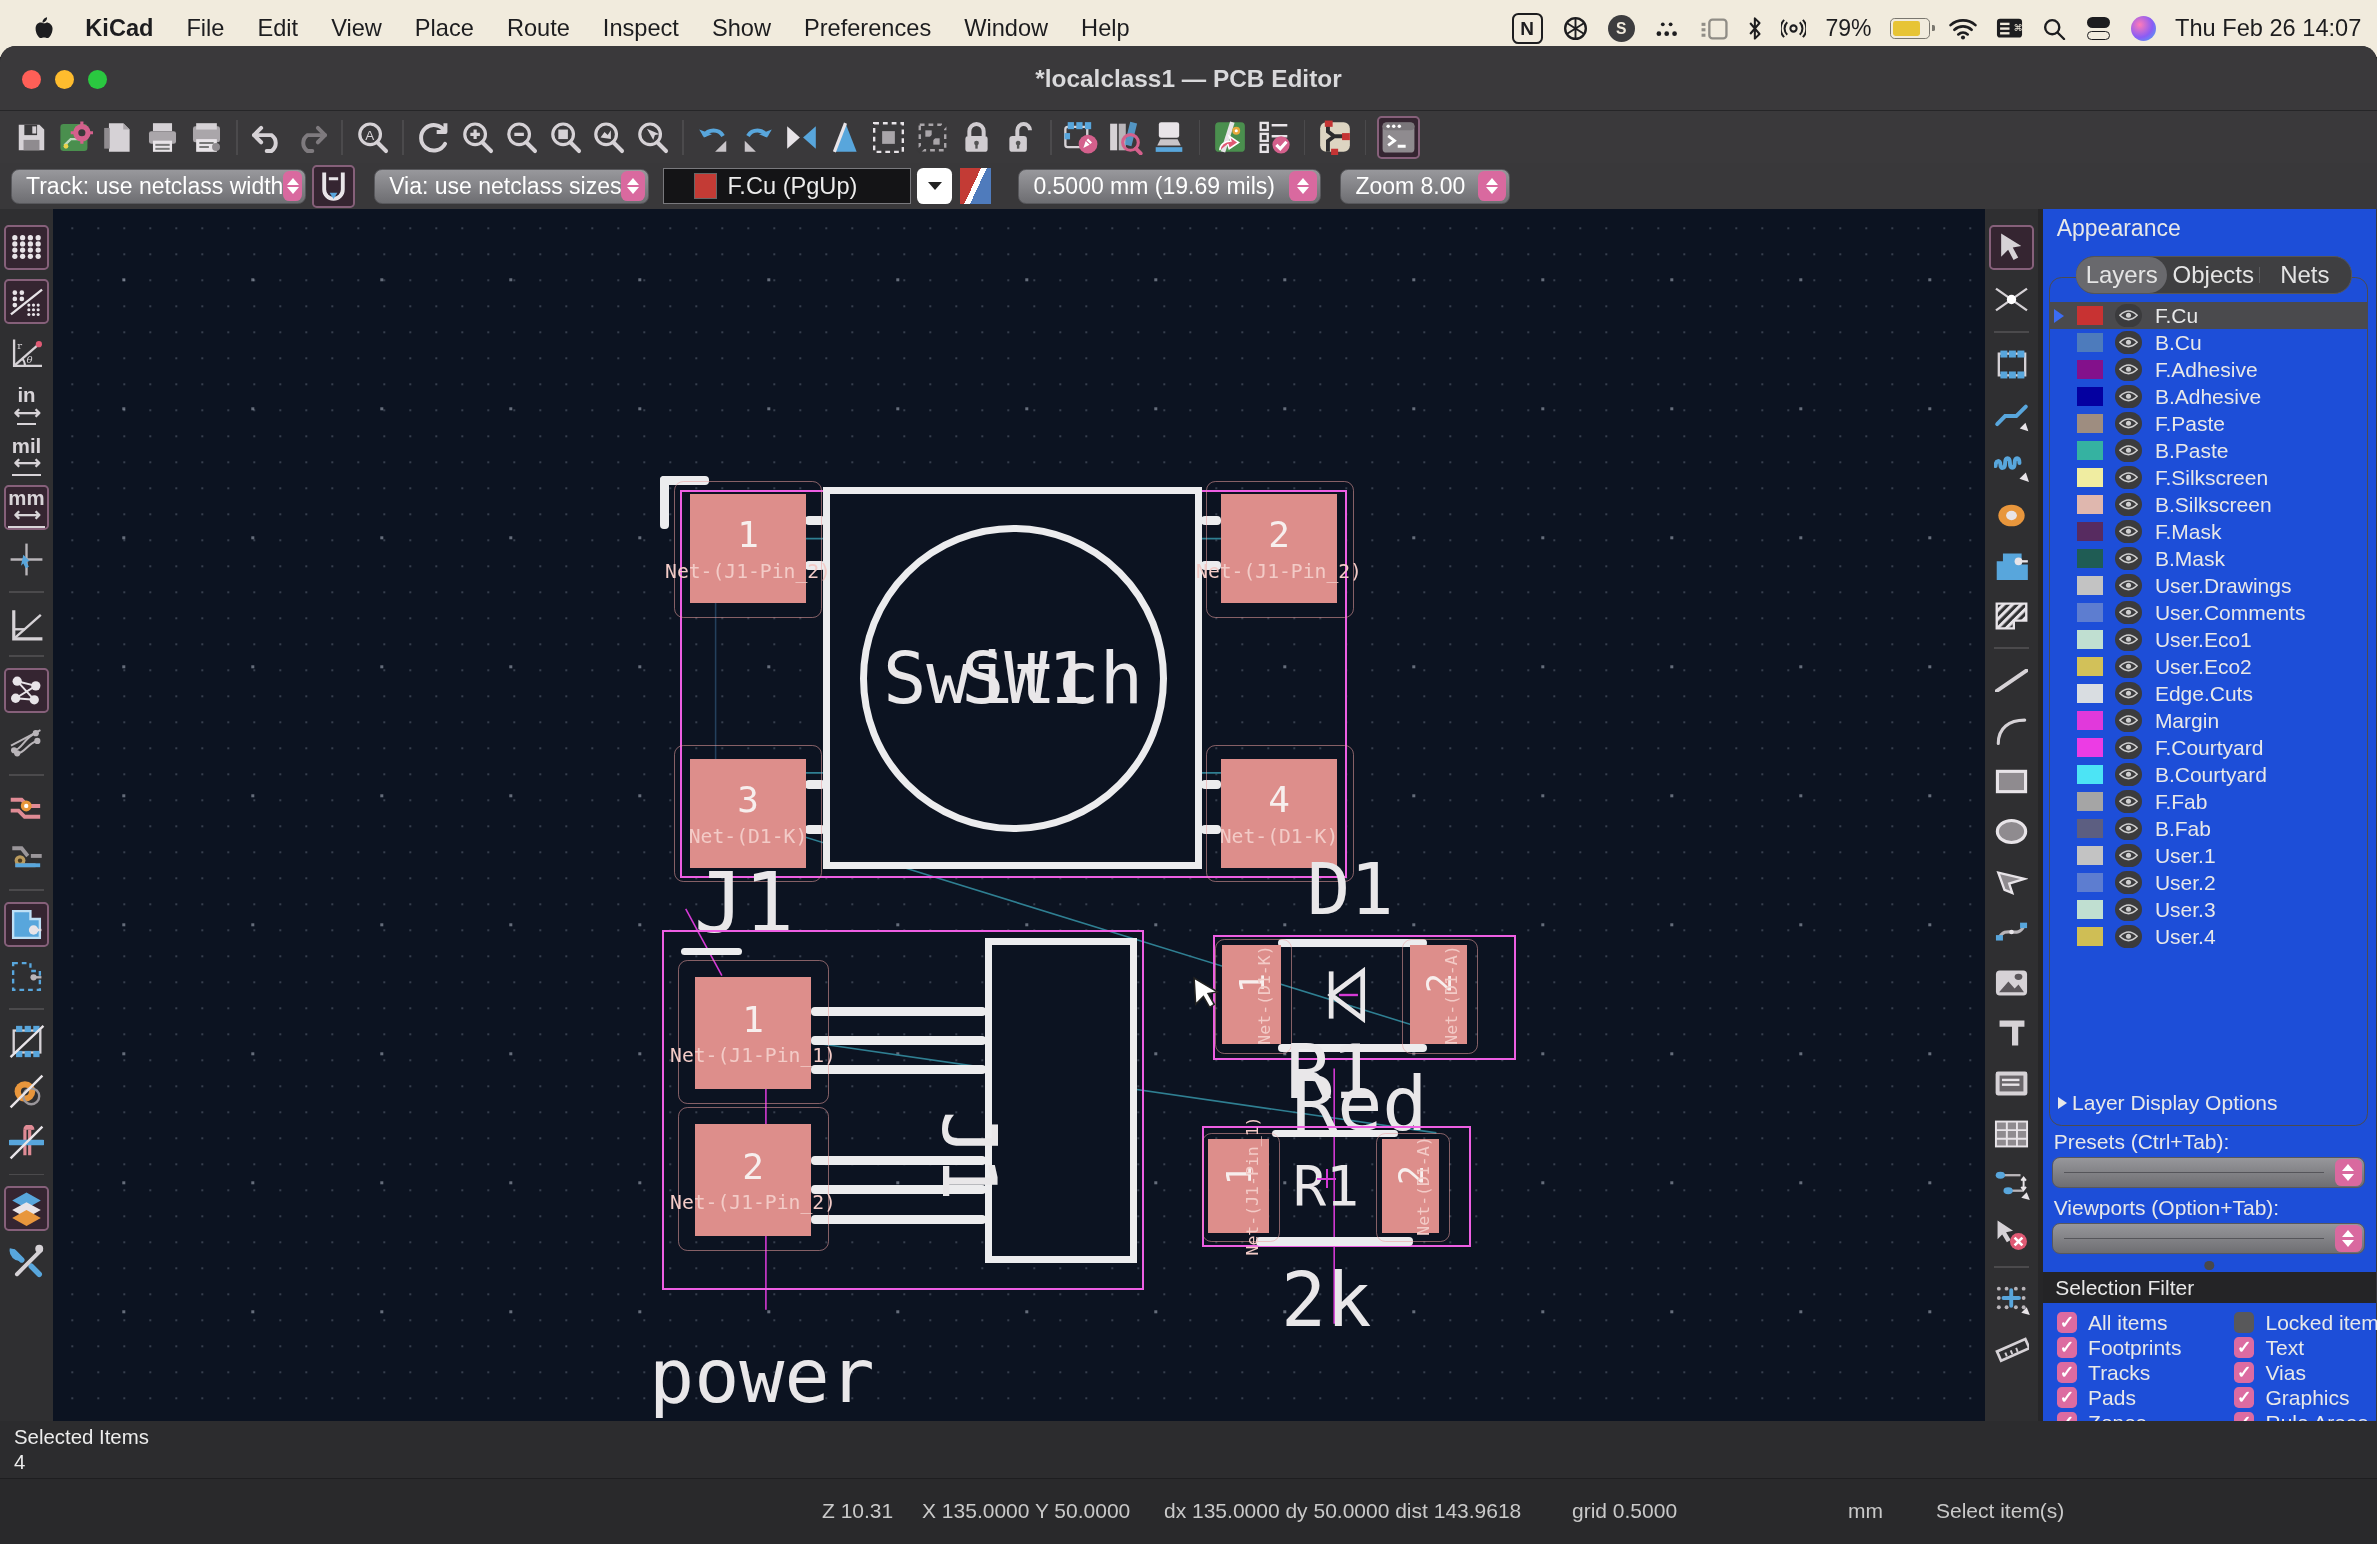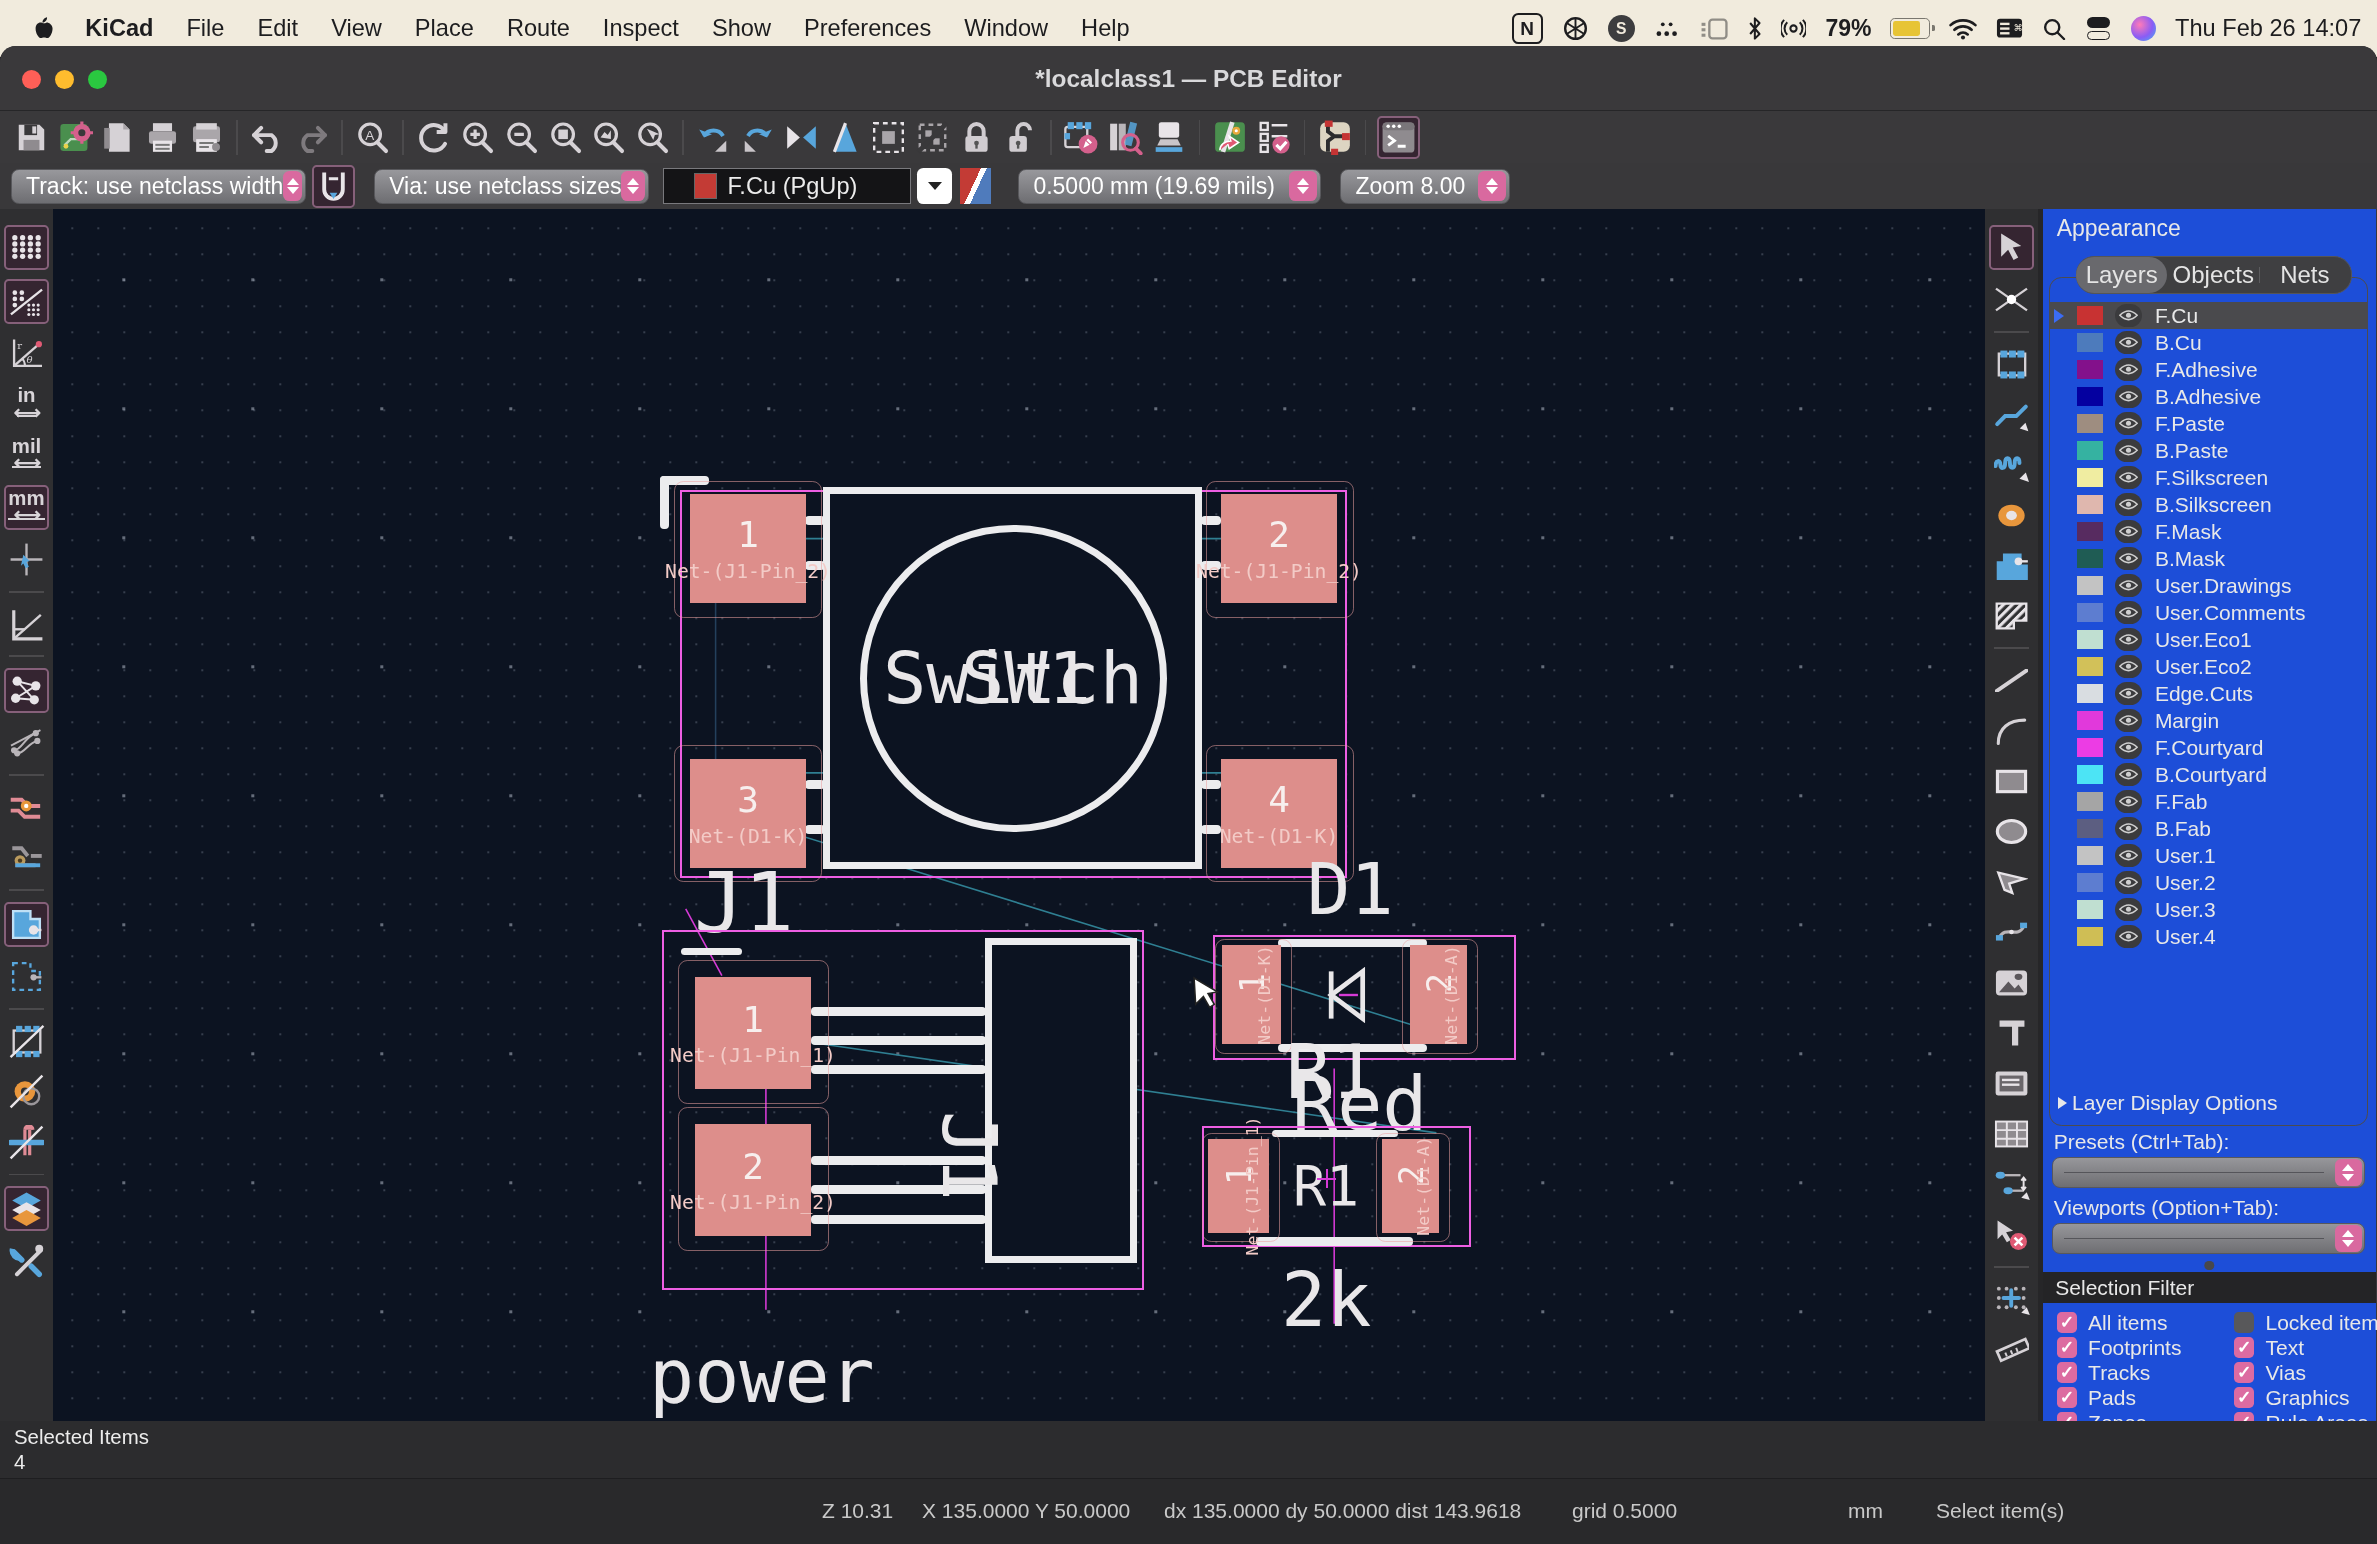--- a/index.html
+++ b/index.html
@@ -5,21 +5,21 @@
   html,body{margin:0;padding:0;background:#000;}
   #app{position:relative;width:2377px;height:1544px;font-family:"Liberation Sans",sans-serif;overflow:hidden;background:#000;}
   
   .menubar{position:absolute;left:0;top:0;width:2377px;height:57px;background:#f1ebdd;display:flex;align-items:center;color:#1d1d1f;}
   .mb-left{display:flex;align-items:center;gap:0;padding-left:20.4px;}
   .mb-item{font-size:23.6px;padding:0 16.5px;white-space:nowrap;}
   .mb-item.bold{font-weight:bold;}
   .mb-right{margin-left:auto;display:flex;align-items:center;gap:19px;padding-right:15.7px;}
   .mi{display:flex;align-items:center;justify-content:center;height:31px;}
   .mb-clock{font-size:23.6px;white-space:nowrap;}
-  .mb-batt-pct{font-size:23px;font-weight:bold;}
+  .mb-batt-pct{font-size:23px;}
   .batt{position:relative;width:38px;height:19px;border:1.6px solid #7a776f;border-radius:4.7px;}
   .batt i{position:absolute;left:1.6px;top:1.6px;bottom:1.6px;width:27px;background:#e7c435;border-radius:2.4px;}
   .batt:after{content:"";position:absolute;right:-5.5px;top:5.5px;width:3.1px;height:6.3px;background:#7a776f;border-radius:0 1.6px 1.6px 0;}
   .pill-toggles{width:27px;height:27px;display:flex;flex-direction:column;gap:3.1px;align-items:center;justify-content:center;}
   .pill-toggles b{width:23.6px;height:10.2px;border-radius:5.5px;background:#1d1d1f;display:block;}
   .pill-toggles b.o{background:transparent;border:1.6px solid #1d1d1f;width:20.4px;height:7px;}
   .siri{width:25px;height:25px;border-radius:50%;background:radial-gradient(circle at 35% 35%,#ff7ab8,#8a5cf5 55%,#3fb6f0);}
   .napp{width:27px;height:27px;border:2.4px solid #1d1d1f;border-radius:6.3px;display:flex;align-items:center;justify-content:center;font-weight:bold;font-size:19px;}
   .shaz{width:27px;height:27px;border-radius:50%;background:#3d3d3f;color:#f1ebdd;display:flex;align-items:center;justify-content:center;font-size:15.7px;font-weight:bold;}
   .dim{opacity:.45;}
@@ -47,21 +47,21 @@
   .lpair{width:31px;height:36px;margin-left:7.9px;background:linear-gradient(115deg,#c33b35 44%,#fff 44%,#fff 56%,#4f7bbc 56%);}
   
   .tooltip{position:absolute;left:1600px;top:179px;width:303px;background:#1c1c1e;border:0.8px solid #9a9a9e;color:#ececec;font-size:20.4px;line-height:23.6px;padding:4.7px 9.4px;z-index:50;}
   
   .workspace{position:relative;height:1259px;display:flex;}
   .vtool{width:53px;background:#2f2f31;display:flex;flex-direction:column;align-items:center;padding-top:11px;box-sizing:border-box;flex:0 0 auto;}
   .vic{width:41px;height:41px;display:flex;align-items:center;justify-content:center;margin:4.7px 0;border-radius:4.7px;flex:0 0 auto;}
   .vic.act{border:2.4px solid #86607a;background:#352531;}
   .vsep{width:35px;height:1.6px;background:#4b4a4c;margin:6.3px 0;flex:0 0 auto;}
   .units{color:#d8d4d8;font-size:20.4px;font-weight:bold;line-height:15.7px;text-align:center;font-family:"Liberation Sans",sans-serif;}
-  .units u{text-decoration:none;border-bottom:2.4px solid #d8d4d8;padding-bottom:9px;}
+  .units u{text-decoration:none;border-bottom:2.4px solid #d8d4d8;padding-bottom:17px;}
   .units .arr{letter-spacing:-1.6px;font-size:19px;display:block;margin-top:0.8px;}
   
   .canvas{position:relative;width:1932px;height:1259px;background:#0c1321;flex:0 0 auto;overflow:hidden;
     background-image:radial-gradient(circle,rgba(190,198,212,.5) 1.9px,transparent 2px),radial-gradient(circle,rgba(150,162,180,.30) 1.3px,transparent 1.5px);
     background-size:129px 129px,26px 26px;background-position:6.3px 6.3px,6.3px 6.3px;}
   .pad{position:absolute;background:#dd8e8b;display:flex;flex-direction:column;align-items:center;justify-content:center;color:#f7efee;}
   .pad .num{font-family:"DejaVu Sans Mono",monospace;font-size:36px;}
   .pad .net{font-family:"DejaVu Sans Mono",monospace;font-size:19.7px;color:#f3cbc7;white-space:nowrap;margin-top:4.7px;}
   .padframe{position:absolute;border:1.6px solid rgba(235,160,160,.55);border-radius:9.4px;}
   .court{position:absolute;border:2.4px solid #ee5fe3;}

